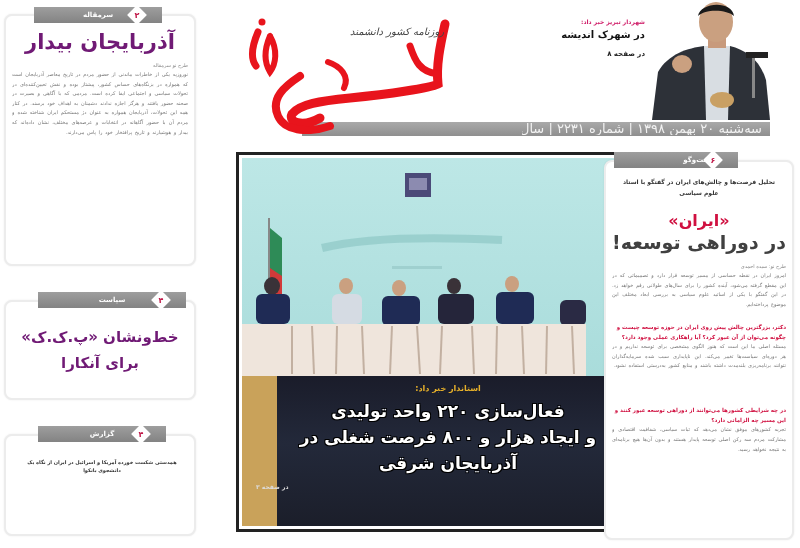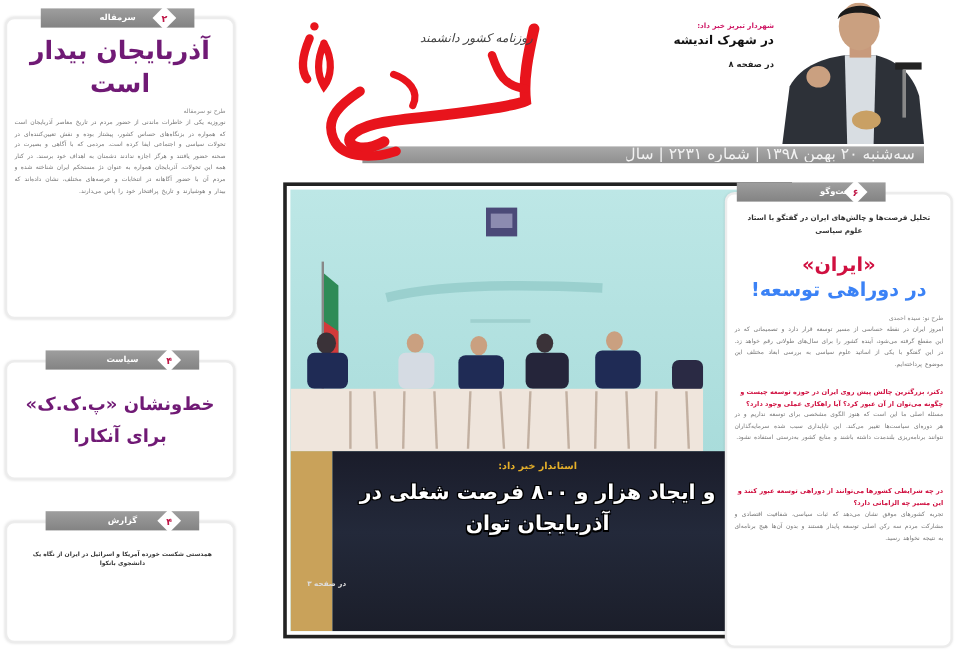--- a/index.html
+++ b/index.html
@@ -134,28 +134,27 @@
 </div>
 <div class="box-tab" style="left:34px; top:7px; width:128px;">
   <span class="tab-label">سرمقاله</span>
   <div class="tab-num">
       <span>۲</span>
     </div>
 </div>
 <div style="position:absolute; left:12px; top:28px; width:176px;">
   <div class="headline-big" style="font-size:21px; line-height:28px;">
     <div>آذربایجان بیدار</div>
-    <div>است</div>
   </div>
   <div class="byline" style="margin-top:6px;">طرح نو سرمقاله</div>
   <div class="bodytext" style="height:160px; overflow:hidden;">نوروزیه یکی از خاطرات ماندنی از حضور مردم در تاریخ معاصر آذربایجان است که همواره در بزنگاه‌های حساس کشور، پیشتاز بوده و نقش تعیین‌کننده‌ای در تحولات سیاسی و اجتماعی ایفا کرده است. مردمی که با آگاهی و بصیرت در صحنه حضور یافتند و هرگز اجازه ندادند دشمنان به اهداف خود برسند. در کنار همه این تحولات، آذربایجان همواره به عنوان دژ مستحکم ایران شناخته شده و مردم آن با حضور آگاهانه در انتخابات و عرصه‌های مختلف، نشان داده‌اند که بیدار و هوشیارند و تاریخ پرافتخار خود را پاس می‌دارند.</div>
 </div>
 
 <div class="box" style="left:4px; top:300px; width:192px; height:100px;"></div>
-<div class="box-tab" style="left:38px; top:292px; width:128px;">
+<div class="box-tab" style="left:38px; top:292px; width:148px;">
   <span class="tab-label">سیاست</span>
   <div class="tab-num">
       <span>۴</span>
     </div>
 </div>
 <div class="headline-big" style="position:absolute; left:10px; top:324px; width:180px; font-size:15px; line-height:26px;">
   <div>خط‌ونشان «پ.ک.ک»</div>
   <div>برای آنکارا</div>
 </div>
 
@@ -211,37 +210,38 @@
         <line x1="255" y1="168" x2="254" y2="216"></line>
           <line x1="280" y1="168" x2="282" y2="216"></line>
         <line x1="305" y1="168" x2="304" y2="216"></line>
           <line x1="330" y1="168" x2="332" y2="216"></line>
       </g>
       <rect x="0" y="218" width="35" height="150" fill="#c9a25a"></rect>
     </svg>
     <div class="photo-overlay"></div>
     <div class="kicker-overlay">استاندار خبر داد:</div>
     <div class="main-headline">
+      <div>فعال‌سازی ۲۲۰ واحد تولیدی</div>
       <div>و ایجاد هزار و ۸۰۰ فرصت شغلی در</div>
-      <div>آذربایجان توان</div>
+      <div>آذربایجان شرقی</div>
     </div>
     <div class="photo-page-ref">در صفحه ۳</div>
   </div>
 </div>
 
 <div class="box" style="left:604px; top:160px; width:190px; height:380px;"></div>
 <div class="box-tab" style="left:614px; top:152px; width:124px;padding-left:44px;">
   <span class="tab-label">گفت‌وگو</span>
   <div class="tab-num">
       <span>۶</span>
     </div>
 </div>
 <div style="position:absolute; left:612px; top:176px; width:174px;">
   <div style="font-size:6px; line-height:11px; font-weight:bold; color:#333; text-align:center; padding:0 6px;">تحلیل فرصت‌ها و چالش‌های ایران در گفتگو با استاد علوم سیاسی</div>
   <div style="font-size:16px; font-weight:bold; color:#d01040; text-align:center; line-height:20px; margin-top:13px;">«ایران»</div>
-  <div style="font-size:16px; font-weight:bold; color:#3b82f6; text-align:center; line-height:22px;">در دوراهی توسعه!</div>
+  <div style="font-size:19px; font-weight:bold; color:#404040; text-align:center; line-height:22px;">در دوراهی توسعه!</div>
   <div class="byline" style="margin-top:10px;">طرح نو: سیده احمدی</div>
   <div class="bodytext" style="height:48px; overflow:hidden;">امروز ایران در نقطه حساسی از مسیر توسعه قرار دارد و تصمیماتی که در این مقطع گرفته می‌شود، آینده کشور را برای سال‌های طولانی رقم خواهد زد. در این گفتگو با یکی از اساتید علوم سیاسی به بررسی ابعاد مختلف این موضوع پرداخته‌ایم.</div>
   <div class="redlead" style="margin-top:4px;">دکتر، بزرگترین چالش پیش روی ایران در حوزه توسعه چیست و چگونه می‌توان از آن عبور کرد؟ آیا راهکاری عملی وجود دارد؟</div>
   <div class="bodytext" style="height:58px; overflow:hidden;">مسئله اصلی ما این است که هنوز الگوی مشخصی برای توسعه نداریم و در هر دوره‌ای سیاست‌ها تغییر می‌کند. این ناپایداری سبب شده سرمایه‌گذاران نتوانند برنامه‌ریزی بلندمدت داشته باشند و منابع کشور به‌درستی استفاده نشود.</div>
   <div class="redlead" style="margin-top:6px;">در چه شرایطی کشورها می‌توانند از دوراهی توسعه عبور کنند و این مسیر چه الزاماتی دارد؟</div>
   <div class="bodytext" style="height:58px; overflow:hidden;">تجربه کشورهای موفق نشان می‌دهد که ثبات سیاسی، شفافیت اقتصادی و مشارکت مردم سه رکن اصلی توسعه پایدار هستند و بدون آن‌ها هیچ برنامه‌ای به نتیجه نخواهد رسید.</div>
 </div>
 
 </body></html>

